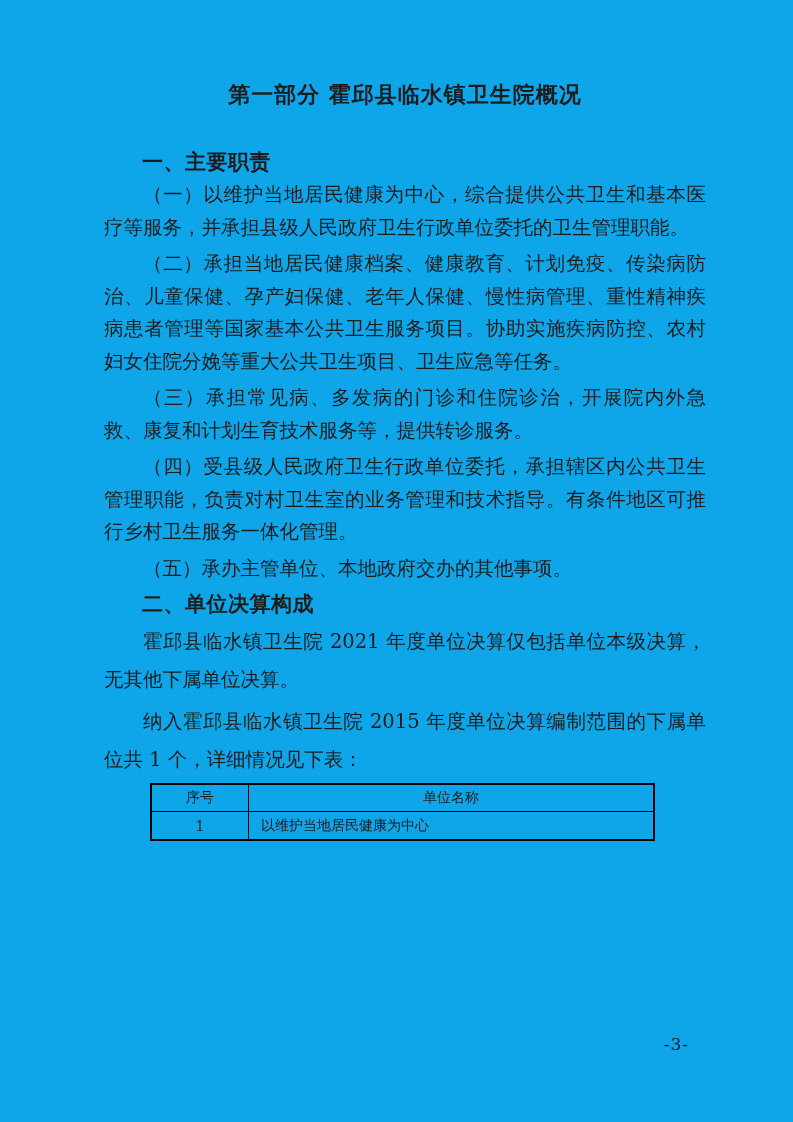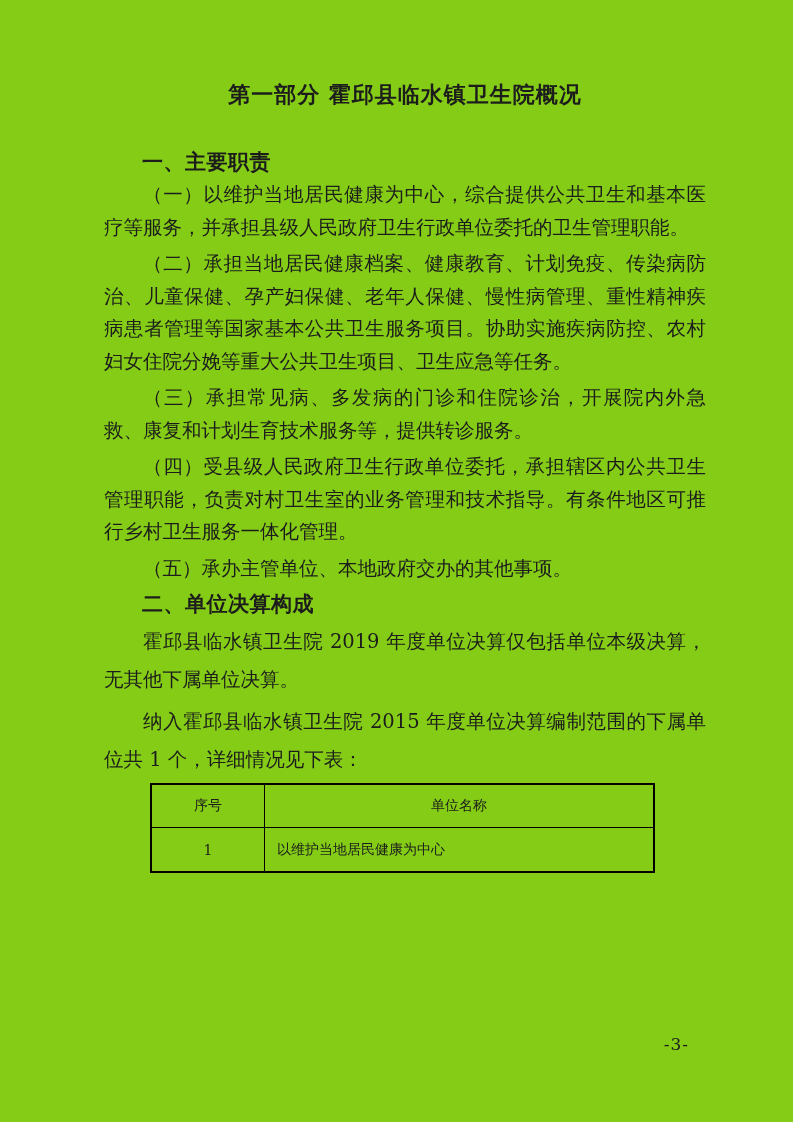--- a/index.html
+++ b/index.html
@@ -4,21 +4,21 @@
 <style>
   html, body {
     margin: 0;
     padding: 0;
     background: #ffffff;
   }
   .page {
     position: relative;
     width: 793px;
     height: 1122px;
-    background: #84cc16;
+    background: #0ea5e9;
     box-sizing: border-box;
     padding: 80px 83px 0 100px;
     color: #1c1c1c;
     font-family: "DejaVu Serif", "Liberation Serif", serif;
     overflow: hidden;
   }
   .doc-title {
     margin: 0;
     font-family: "DejaVu Sans", "Liberation Sans", sans-serif;
     font-size: 22px;
@@ -56,21 +56,21 @@
     table-layout: fixed;
     width: 505px;
     margin: 0 0 0 50px;
     border: 2px solid #000;
     font-size: 14px;
   }
   .units-table th, .units-table td {
     border: 1px solid #000;
     font-weight: normal;
     text-align: center;
-    padding: 8px;
+    padding: 0;
   }
   .units-table th { height: 26px; }
   .units-table td { height: 27px; }
   .col-seq { width: 96px; }
   .cell-unit-name {
     text-align: left !important;
     padding-left: 12px !important;
   }
   .page-number {
     position: absolute;
@@ -91,21 +91,21 @@
     <h2 class="sec-heading first">一、主要职责</h2>
     <p class="para">（一）以维护当地居民健康为中心，综合提供公共卫生和基本医疗等服务，并承担县级人民政府卫生行政单位委托的卫生管理职能。</p>
     <p class="para">（二）承担当地居民健康档案、健康教育、计划免疫、传染病防治、儿童保健、孕产妇保健、老年人保健、慢性病管理、重性精神疾病患者管理等国家基本公共卫生服务项目。协助实施疾病防控、农村妇女住院分娩等重大公共卫生项目、卫生应急等任务。</p>
     <p class="para">（三）承担常见病、多发病的门诊和住院诊治，开展院内外急救、康复和计划生育技术服务等，提供转诊服务。</p>
     <p class="para">（四）受县级人民政府卫生行政单位委托，承担辖区内公共卫生管理职能，负责对村卫生室的业务管理和技术指导。有条件地区可推行乡村卫生服务一体化管理。</p>
     <p class="para">（五）承办主管单位、本地政府交办的其他事项。</p>
   </div>
 
   <div class="sec2">
     <h2 class="sec-heading second">二、单位决算构成</h2>
-    <p class="para">霍邱县临水镇卫生院 2019 年度单位决算仅包括单位本级决算，无其他下属单位决算。</p>
+    <p class="para">霍邱县临水镇卫生院 2021 年度单位决算仅包括单位本级决算，无其他下属单位决算。</p>
     <p class="para">纳入霍邱县临水镇卫生院 2015 年度单位决算编制范围的下属单位共 1 个，详细情况见下表：</p>
   </div>
 
   <table class="units-table">
     <thead>
       <tr>
         <th class="col-seq">序号</th>
         <th>单位名称</th>
       </tr>
     </thead>

